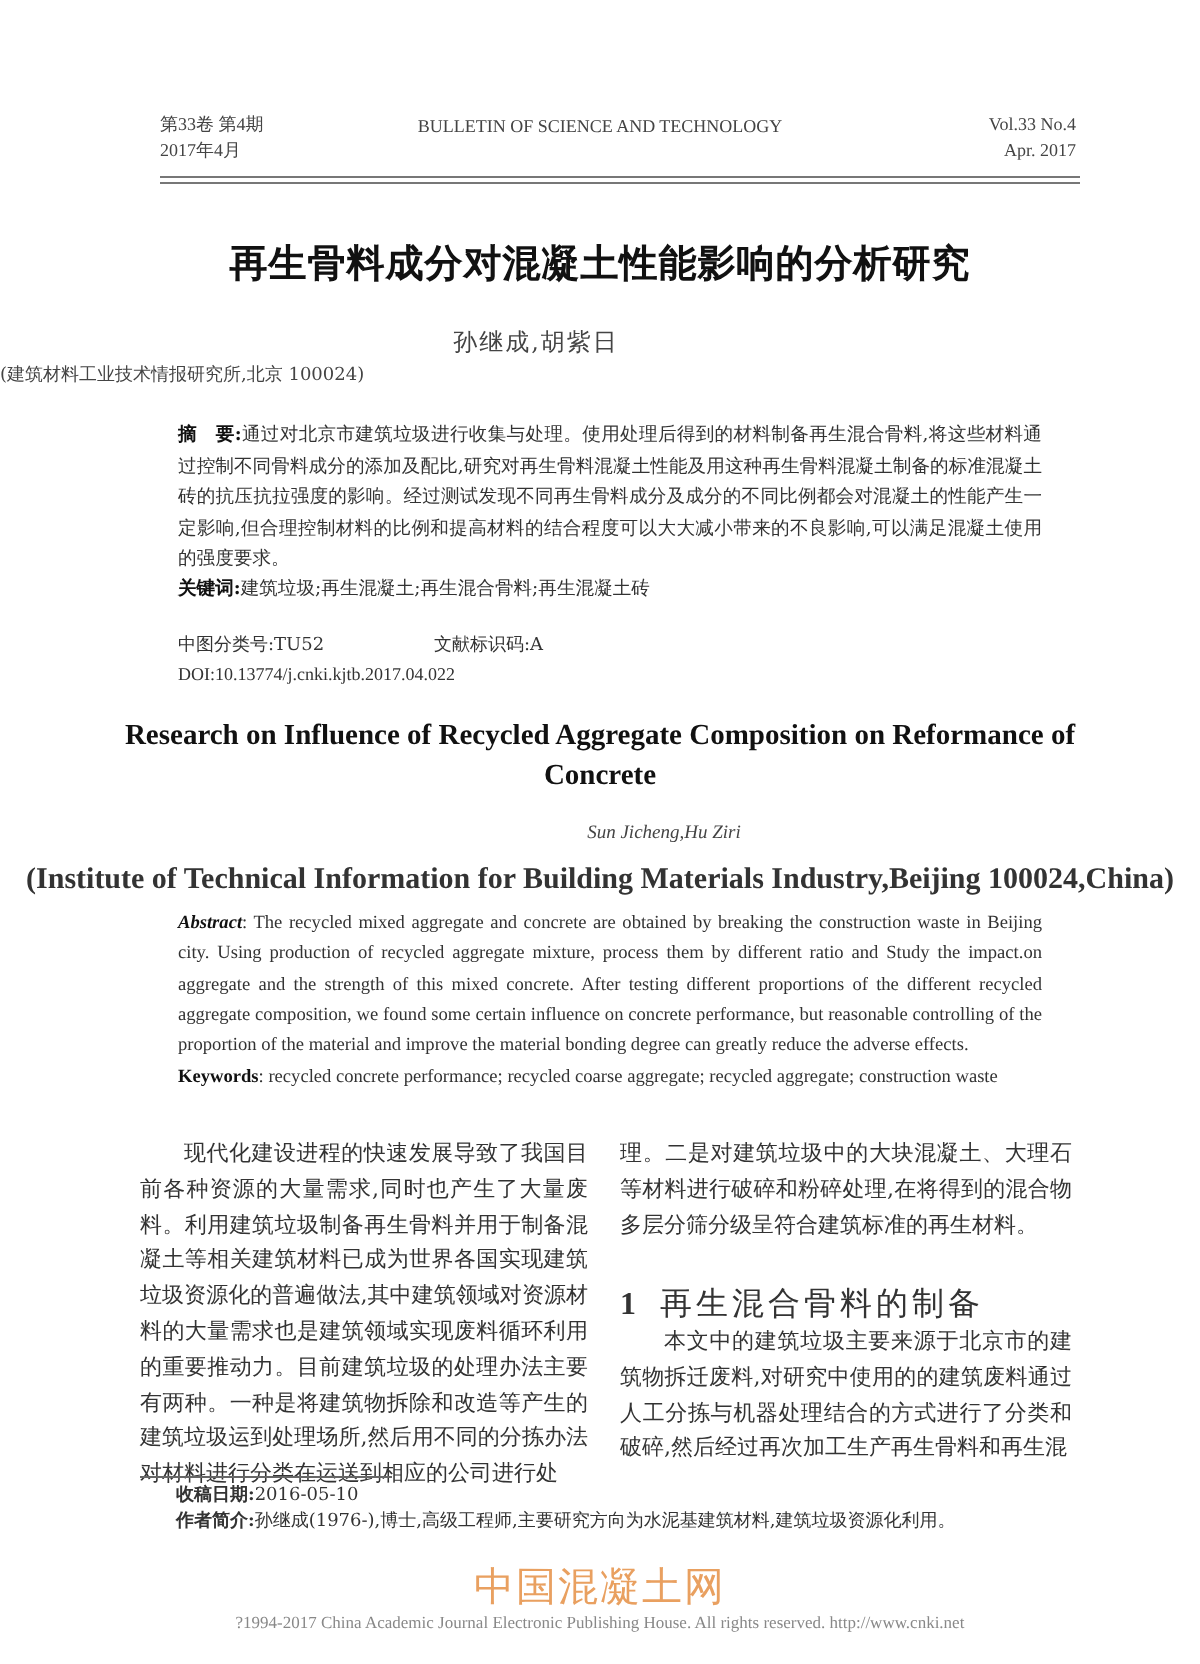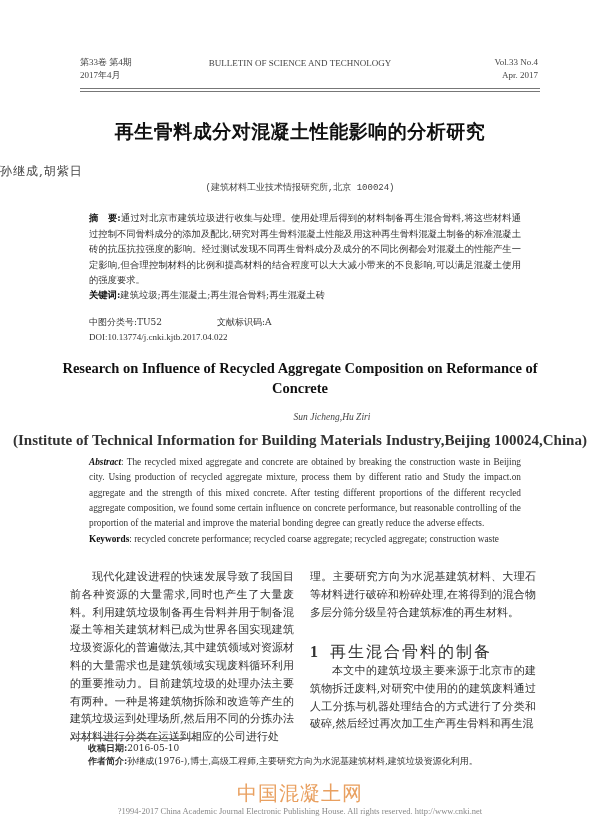--- a/index.html
+++ b/index.html
@@ -7,22 +7,22 @@
   .abs { position: absolute; }
   .hdr-small { font-size: 9px; color: #444; font-family: "Liberation Serif", serif; line-height: 13px; }
   .hdr-left { left: 80px; top: 56px; }
   .hdr-center { left: 0; width: 600px; text-align: center; top: 56px; }
   .hdr-right { right: 62px; top: 56px; text-align: right; }
   .hdr-journal-cn { font-size: 11px; letter-spacing: 6px; font-weight: bold; color: #333; line-height: 14px; }
   .hdr-journal-en { font-size: 9px; color: #444; line-height: 14px; font-family: "Liberation Serif", serif; }
   .hdr-rule1 { left: 80px; width: 460px; top: 88px; border-top: 1px solid #777; }
   .hdr-rule2 { left: 80px; width: 460px; top: 91px; border-top: 1px solid #777; }
   .title-cn { left: 0; width: 600px; top: 119px; text-align: center; font-size: 19px; font-weight: bold; font-family: "DejaVu Sans", sans-serif; color: #111; letter-spacing: 0.5px; }
-  .authors-cn { left: 0; width: 536px; top: 163px; text-align: left; font-size: 12px; color: #444; letter-spacing: 1px; }
-  .affil-cn { left: 0; width: 600px; top: 181px; text-align: center; font-size: 9px; color: #444; font-family: Liberation Mono, monospace; }
+  .authors-cn { left: 0; width: 536px; top: 163px; text-align: center; font-size: 12px; color: #444; letter-spacing: 1px; }
+  .affil-cn { left: 0; width: 600px; top: 181px; text-align: left; font-size: 9px; color: #444; }
   .abstract-cn { left: 89px; width: 432px; top: 210px; font-size: 9.3px; line-height: 15.5px; color: #333; text-align: justify; }
   .abstract-cn .lbl { font-weight: bold; color: #111; }
   .keywords-cn { left: 89px; width: 432px; top: 288px; font-size: 9.3px; line-height: 14px; color: #333; }
   .keywords-cn .lbl { font-weight: bold; color: #111; }
   .class-row { left: 89px; top: 316px; font-size: 9px; color: #333; width: 432px; height: 14px; }
   .class-row span { position: absolute; top: 0; white-space: nowrap; }
   .doi { left: 89px; top: 332px; font-size: 9px; color: #333; font-family: "Liberation Serif", serif; }
   .title-en { left: 60px; width: 480px; top: 358px; text-align: center; font-size: 14.5px; font-weight: bold; font-family: "Liberation Serif", serif; color: #111; line-height: 20px; }
   .authors-en { left: 0; width: 600px; top: 412px; text-align: center; font-size: 9.5px; font-style: italic; font-family: "Liberation Serif", serif; color: #444; padding-left: 32px; }
   .affil-en { left: 0; width: 600px; top: 432px; text-align: center; font-size: 15px; font-weight: bold; font-family: "Liberation Serif", serif; color: #333; }
@@ -81,21 +81,21 @@
 <div class="abs affil-en">(Institute of Technical Information for Building Materials Industry,Beijing 100024,China)</div>
 
 <div class="abs abstract-en">
   <span class="lbl">Abstract</span><span>: The recycled mixed aggregate and concrete are obtained by breaking the construction waste in Beijing city. Using production of recycled aggregate mixture, process them by different ratio and Study the impact.on aggregate  and the  strength of this mixed concrete. After testing different proportions of the different recycled aggregate composition, we found some certain influence on concrete performance, but reasonable controlling of the proportion of the material and improve the material bonding degree can greatly reduce the adverse effects.</span>
 </div>
 <div class="abs keywords-en">
   <span class="lbl">Keywords</span><span>: recycled concrete performance; recycled coarse aggregate; recycled aggregate; construction waste</span>
 </div>
 
 <div class="abs col col-left">现代化建设进程的快速发展导致了我国目前各种资源的大量需求,同时也产生了大量废料。利用建筑垃圾制备再生骨料并用于制备混凝土等相关建筑材料已成为世界各国实现建筑垃圾资源化的普遍做法,其中建筑领域对资源材料的大量需求也是建筑领域实现废料循环利用的重要推动力。目前建筑垃圾的处理办法主要有两种。一种是将建筑物拆除和改造等产生的建筑垃圾运到处理场所,然后用不同的分拣办法对材料进行分类在运送到相应的公司进行处</div>
-<div class="abs col col-right-p1">理。主要研究方向为水泥基建筑材料、大理石等材料进行破碎和粉碎处理,在将得到的混合物多层分筛分级呈符合建筑标准的再生材料。</div>
+<div class="abs col col-right-p1">理。二是对建筑垃圾中的大块混凝土、大理石等材料进行破碎和粉碎处理,在将得到的混合物多层分筛分级呈符合建筑标准的再生材料。</div>
 <div class="abs section-head">
   <span class="num">1</span><span>再生混合骨料的制备</span>
 </div>
 <div class="abs col col-right-p2">本文中的建筑垃圾主要来源于北京市的建筑物拆迁废料,对研究中使用的的建筑废料通过人工分拣与机器处理结合的方式进行了分类和破碎,然后经过再次加工生产再生骨料和再生混</div>
 
 <div class="abs fn-rule"></div>
 <div class="abs footnote">
   <div><span class="lbl">收稿日期:</span><span>2016-05-10</span></div>
   <div><span class="lbl">作者简介:</span><span>孙继成(1976-),博士,高级工程师,主要研究方向为水泥基建筑材料,建筑垃圾资源化利用。</span></div>
 </div>

